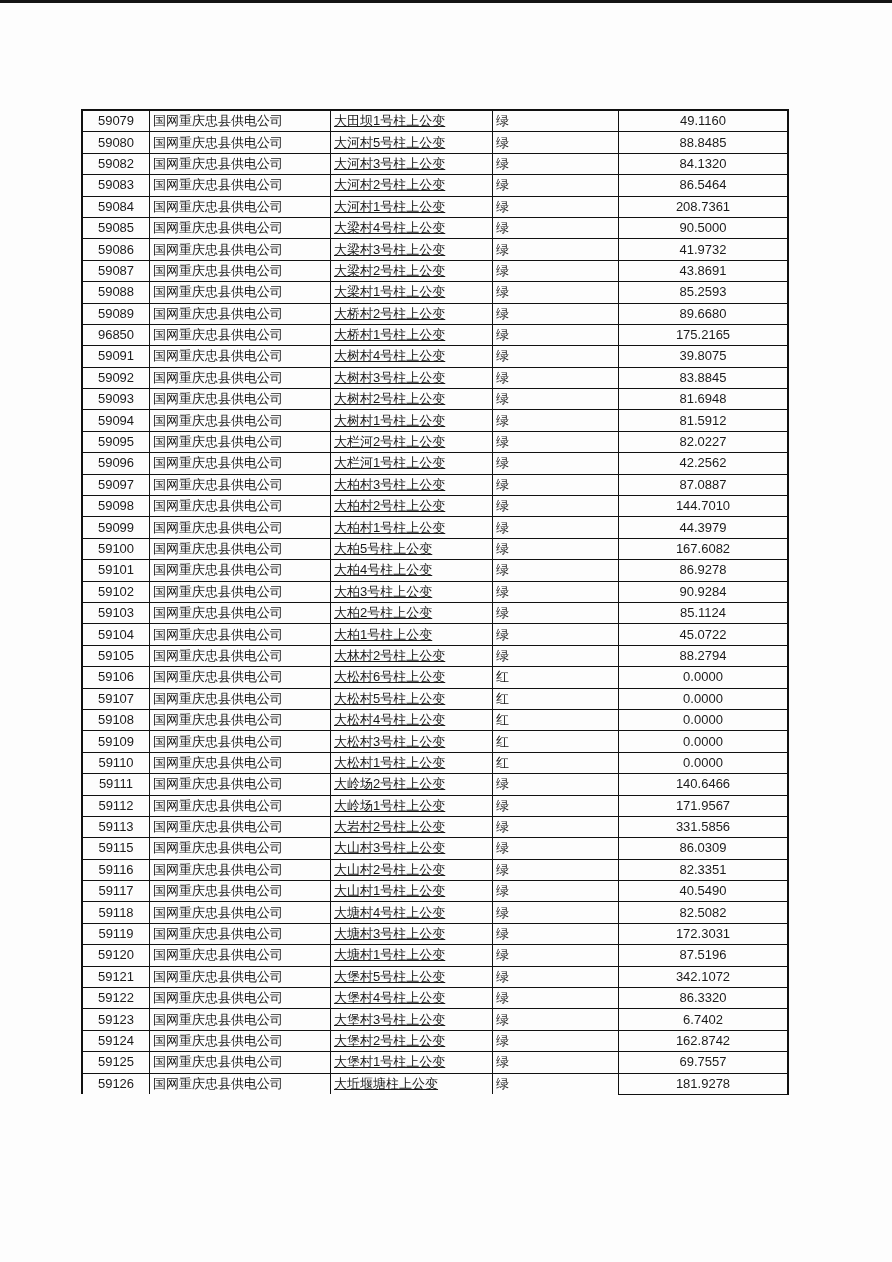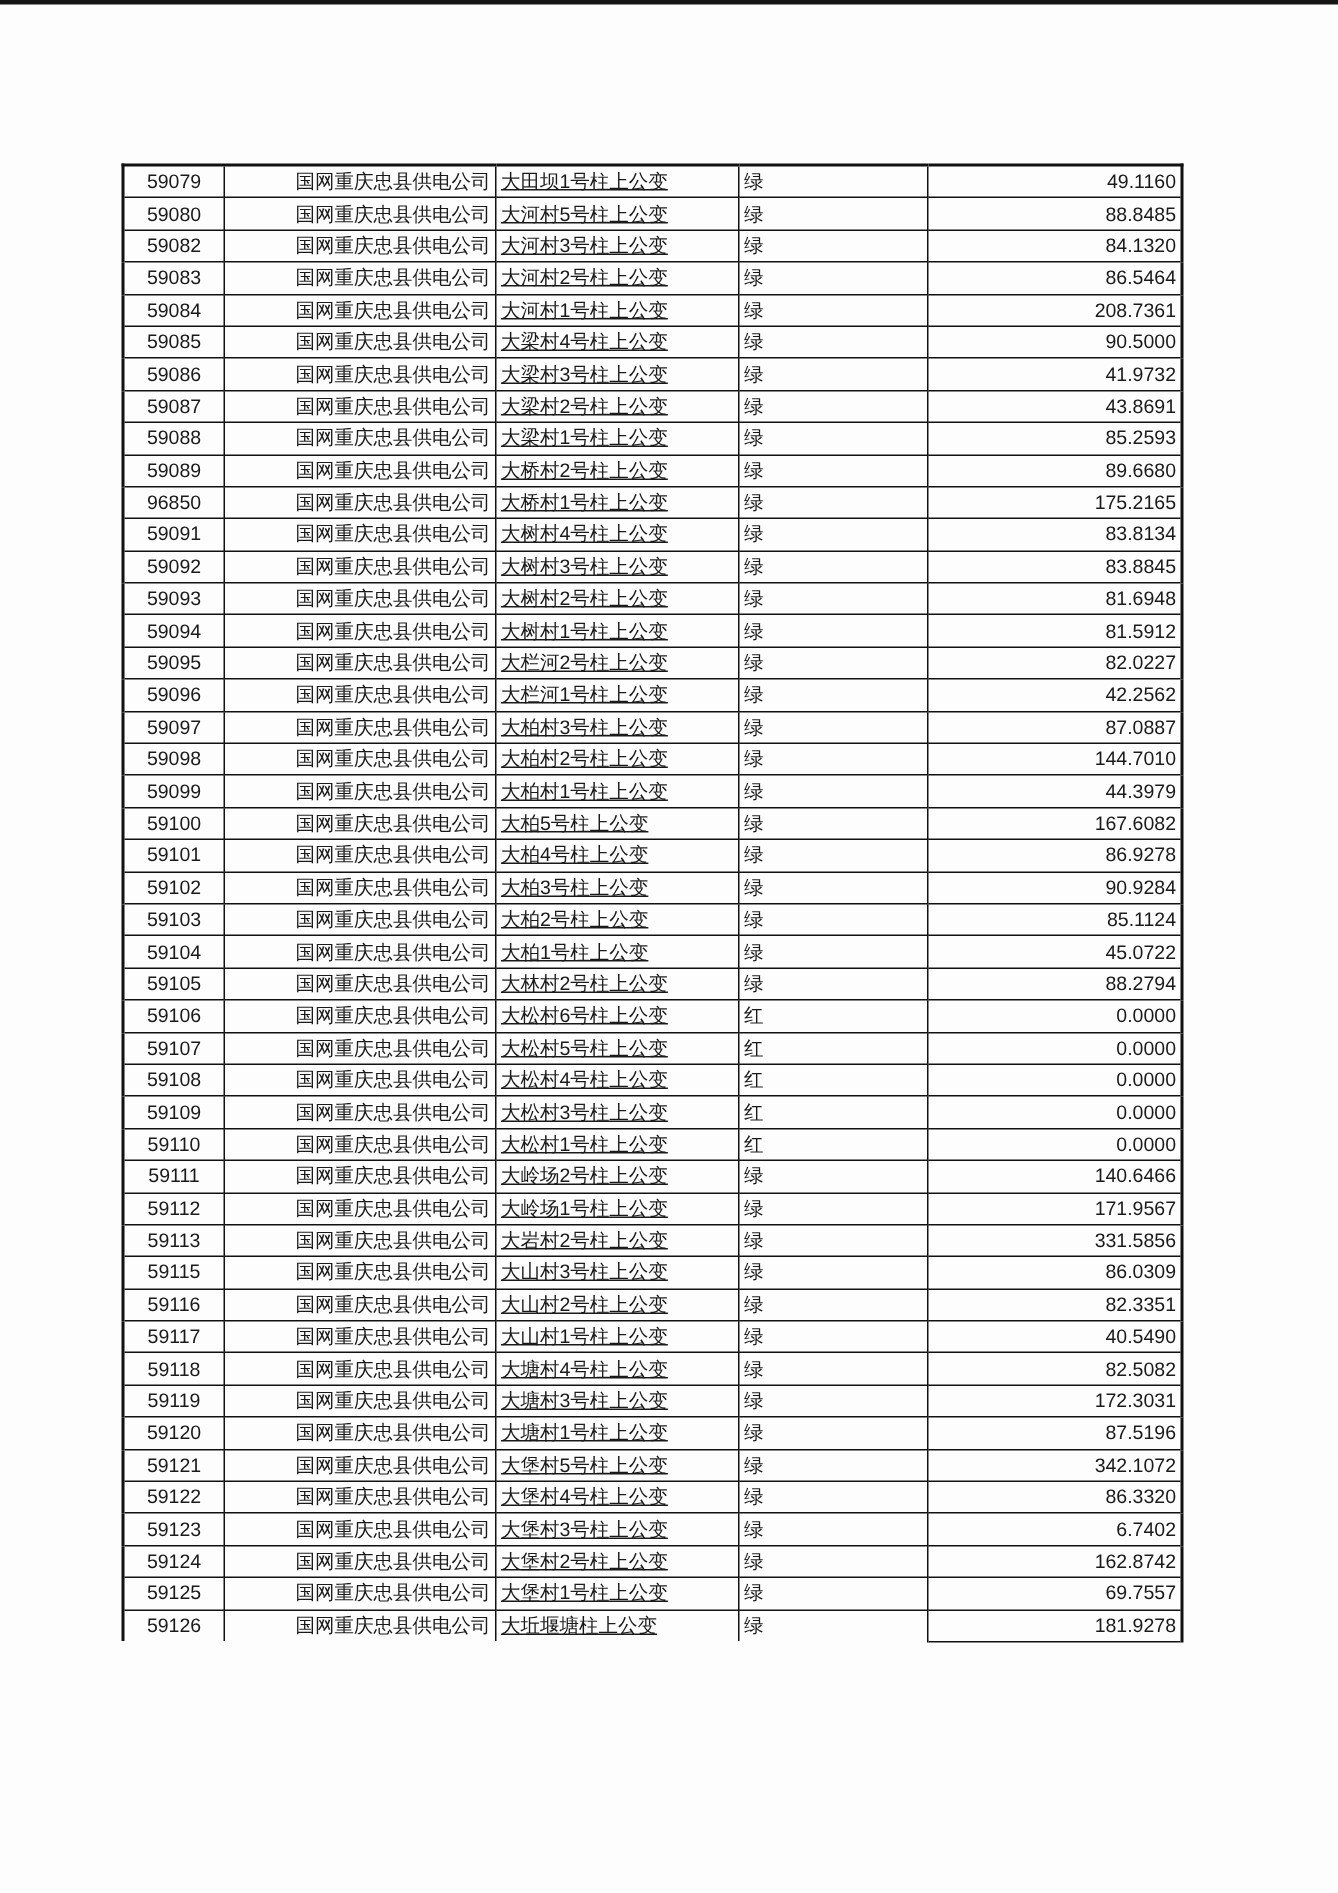--- a/index.html
+++ b/index.html
@@ -43,24 +43,24 @@
     font-weight: 500;
   }
   table.grid tr td:first-child { border-left: 2px solid #111; }
   table.grid tr td:last-child  { border-right: 2px solid #111; }
   table.grid tr:first-child td { border-top: 2px solid #111; }
   
   table.grid tr:last-child td { border-bottom: none; }
   table.grid tr:last-child td:last-child { border-bottom: 1px solid #111; }
 
   td.c0 { width: 60px;  text-align: center; }
-  td.c1 { width: 174px; text-align: right;   }
+  td.c1 { width: 174px; text-align: left;   }
   td.c2 { width: 155px; text-align: left; text-decoration: underline;   }
   td.c3 { width: 119px; text-align: left;   }
-  td.c4 { width: 162px; text-align: right; }
+  td.c4 { width: 162px; text-align: center; }
 </style>
 </head>
 <body>
 
 <div class="page">
   <div class="top-bar"></div>
   <table class="grid">
     <tbody id="grid-body">
         <tr>
           <td class="c0">59079</td>
@@ -137,21 +137,21 @@
           <td class="c1">国网重庆忠县供电公司</td>
           <td class="c2">大桥村1号柱上公变</td>
           <td class="c3">绿</td>
           <td class="c4">175.2165</td>
         </tr>
         <tr>
           <td class="c0">59091</td>
           <td class="c1">国网重庆忠县供电公司</td>
           <td class="c2">大树村4号柱上公变</td>
           <td class="c3">绿</td>
-          <td class="c4">83.8134</td>
+          <td class="c4">39.8075</td>
         </tr>
         <tr>
           <td class="c0">59092</td>
           <td class="c1">国网重庆忠县供电公司</td>
           <td class="c2">大树村3号柱上公变</td>
           <td class="c3">绿</td>
           <td class="c4">83.8845</td>
         </tr>
         <tr>
           <td class="c0">59093</td>

